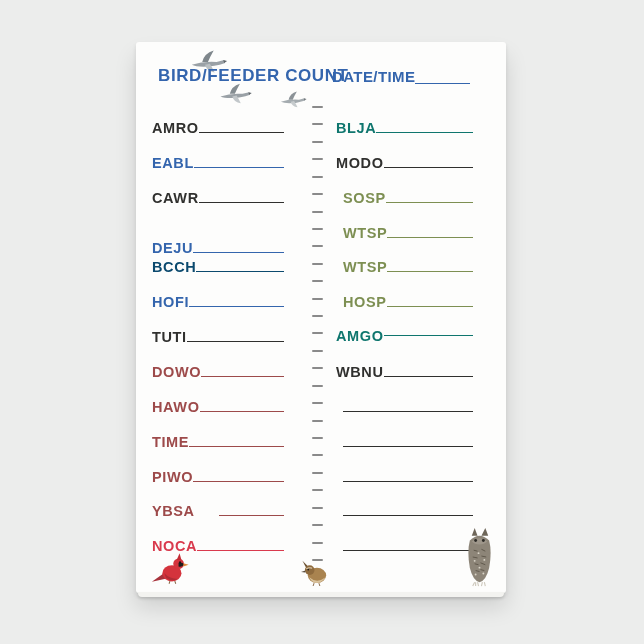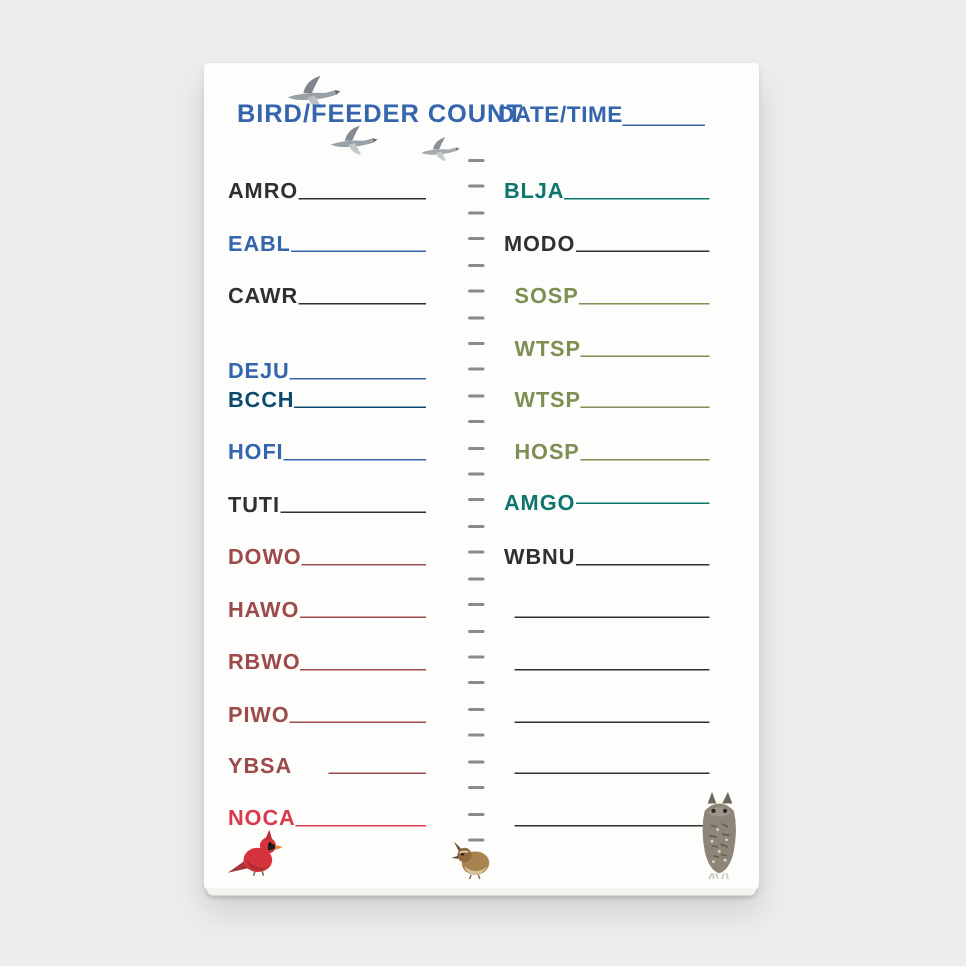--- a/index.html
+++ b/index.html
@@ -132,21 +132,21 @@
         </div>
         <div class="species-row" data-color="maroon" style="top: 320.95px; color: rgb(157, 74, 74);">
           <span class="code">DOWO</span>
           <span class="fill-line"></span>
         </div>
         <div class="species-row" data-color="maroon" style="top: 355.8px; color: rgb(157, 74, 74);">
           <span class="code">HAWO</span>
           <span class="fill-line"></span>
         </div>
         <div class="species-row" data-color="maroon" style="top: 390.65px; color: rgb(157, 74, 74);">
-          <span class="code">RBWO</span>
+          <span class="code">TIME</span>
           <span class="fill-line"></span>
         </div>
         <div class="species-row" data-color="maroon" style="top: 425.5px; color: rgb(157, 74, 74);">
           <span class="code">PIWO</span>
           <span class="fill-line"></span>
         </div>
         <div class="species-row" data-color="maroon" style="top: 460.35px; color: rgb(157, 74, 74); gap: 24px;">
           <span class="code">YBSA</span>
           <span class="fill-line"></span>
         </div>

